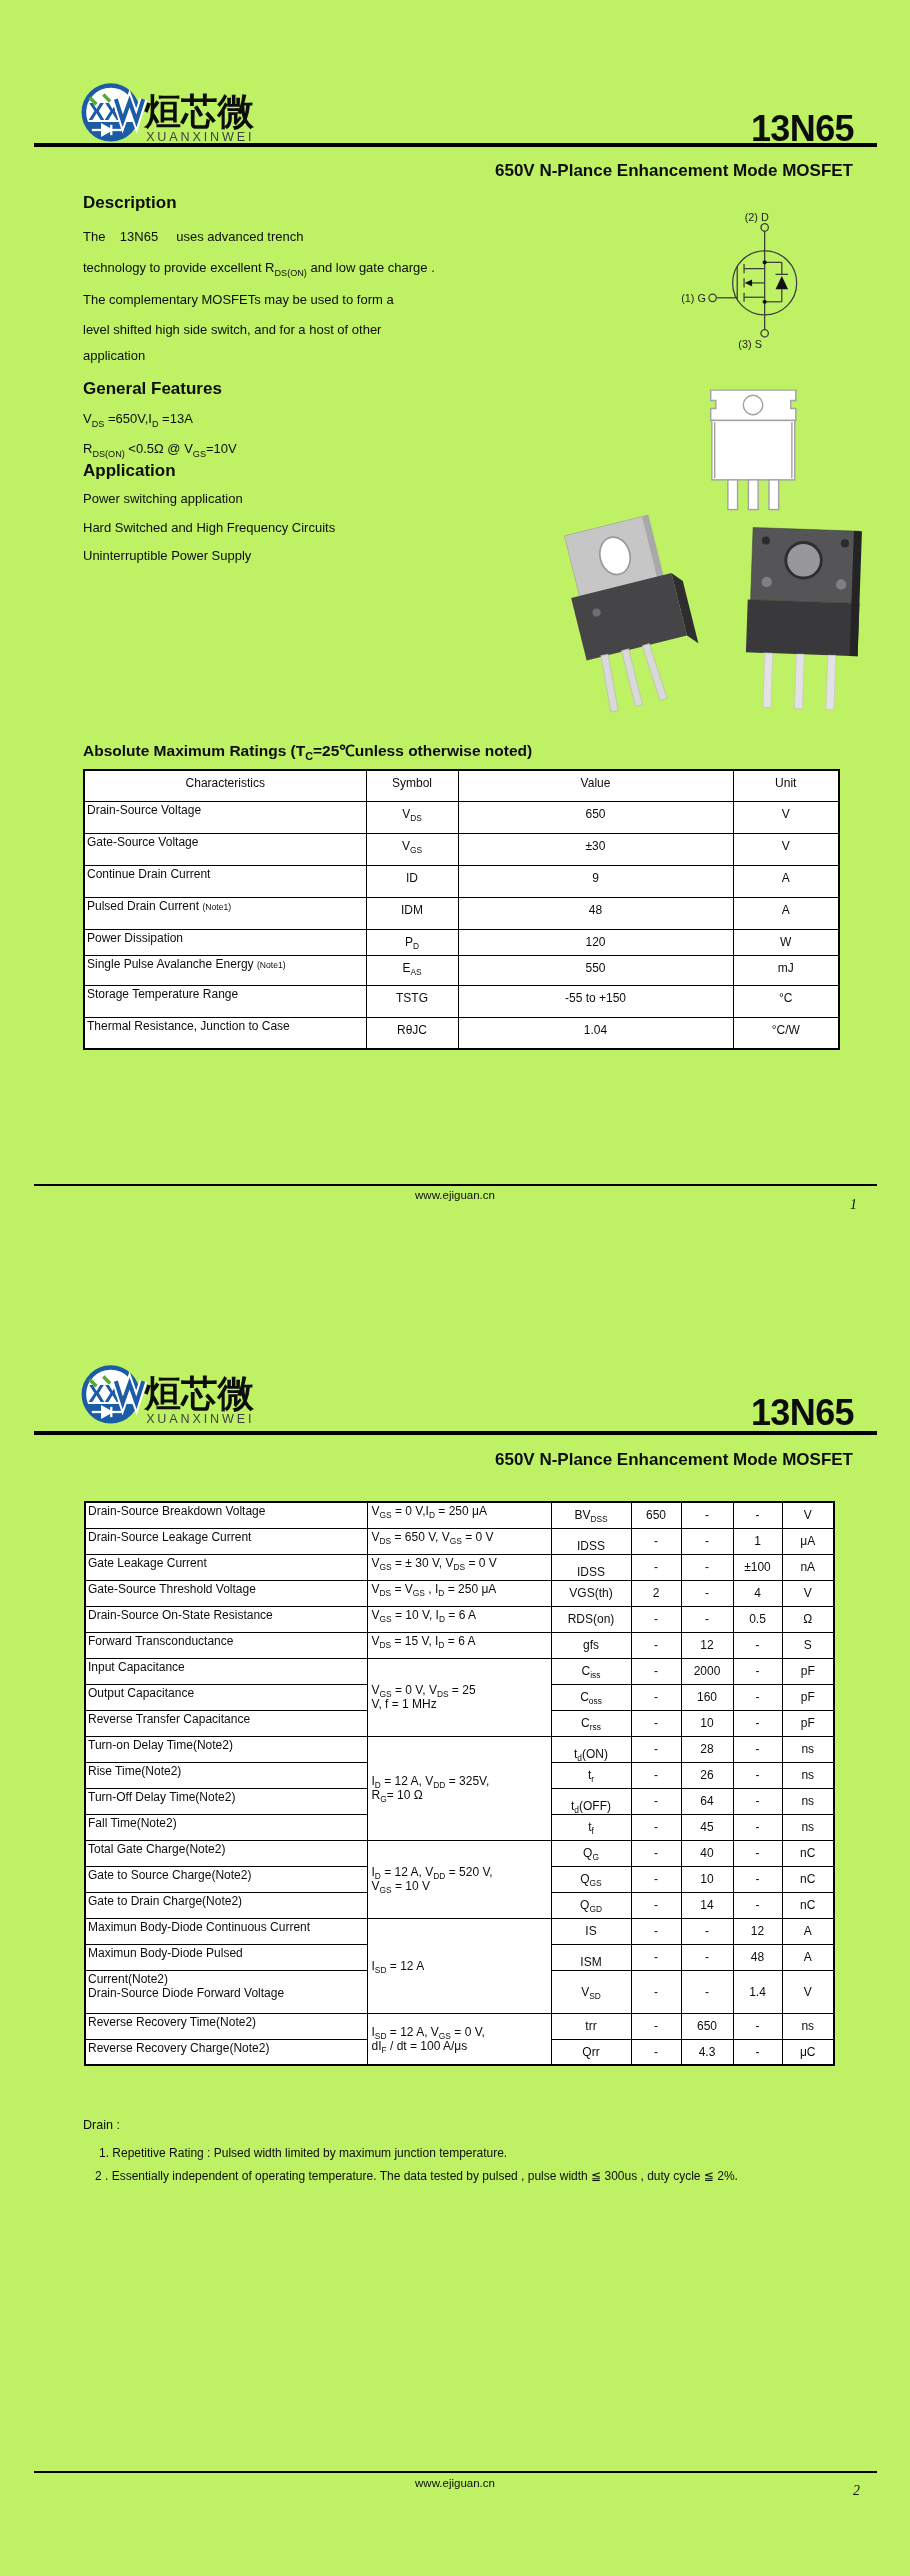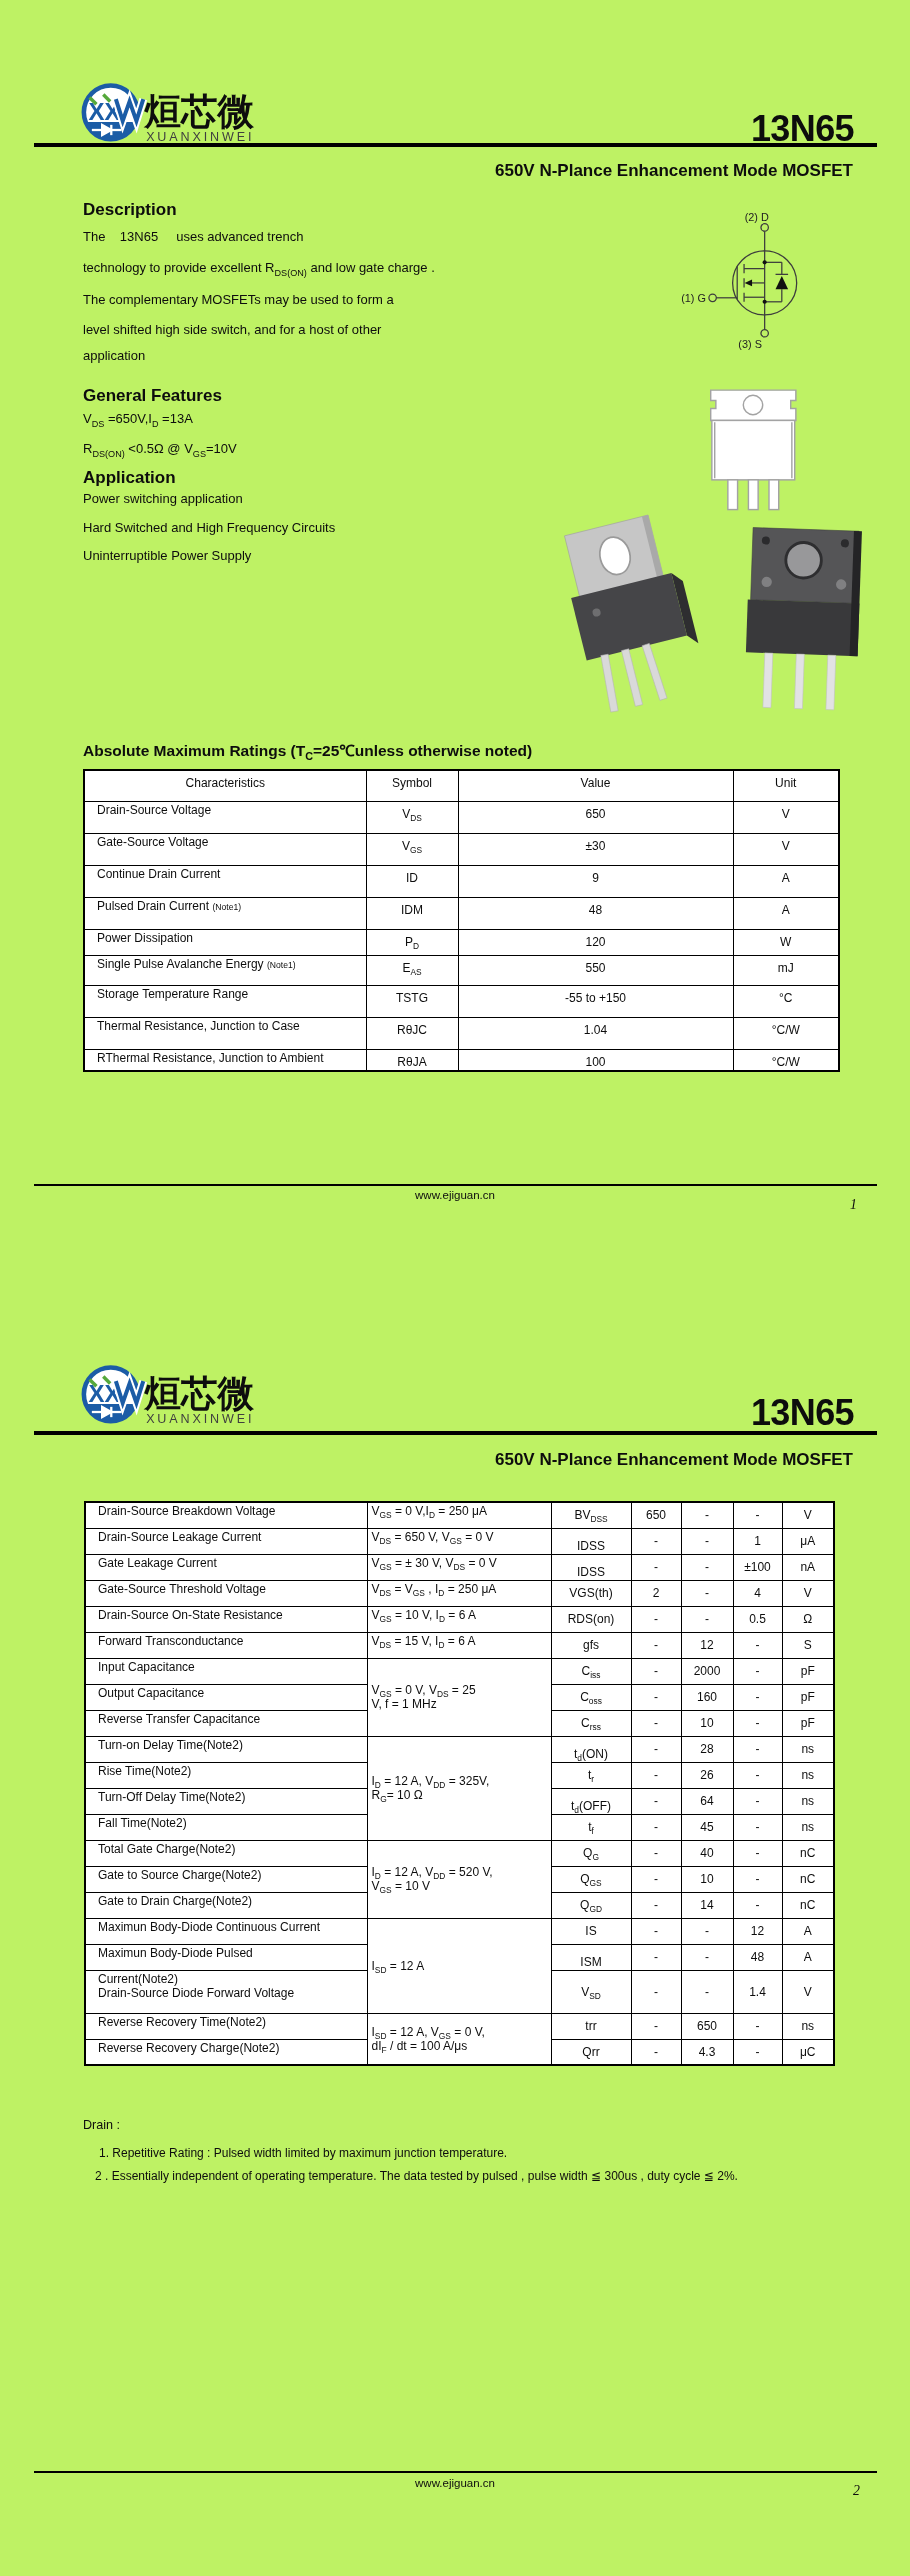--- a/index.html
+++ b/index.html
@@ -3,28 +3,28 @@
 <meta charset="utf-8">
 <style>
   html,body{margin:0;padding:0;background:#ffffff;}
   #doc{position:relative;width:910px;height:2576px;background:#bef264;
        font-family:"Liberation Sans",sans-serif;color:#0d0d0d;overflow:hidden;}
   .abs{position:absolute;}
   .rule{background:#000;}
   .partnum{font-size:36px;font-weight:bold;letter-spacing:-0.6px;text-align:right;}
   .doctitle{font-size:17px;font-weight:bold;text-align:right;}
   .body-line{font-size:13px;white-space:pre-wrap;}
-  .sect{font-size:17px;font-weight:bold;margin-top:7px;}
+  .sect{font-size:17px;font-weight:bold;}
   .tbl-heading{font-size:15.5px;font-weight:bold;}
   sub{font-size:70%;line-height:0;}
   .sm{font-size:8.6px;}
   table{border-collapse:collapse;table-layout:fixed;border:2.9px solid #000;background:#fff;}
   td,th{border:1.7px solid #000;font-size:12px;font-weight:normal;overflow:hidden;
         padding:1.1px 2.3px;white-space:pre-line;}
-  .c1{text-align:left;vertical-align:top;padding-left:12px;}
+  .c1{text-align:left;vertical-align:top;padding-left:2px;}
   .cc{text-align:center;vertical-align:middle;}
   .topv{vertical-align:top;}
   .low{vertical-align:bottom;padding-bottom:0.6px;}
   .cond{text-align:left;vertical-align:top;padding-left:4px;margin-left:36px;}
   .cond.mid{vertical-align:middle;}
   #abs-table tr{height:32px;}
   #abs-table thead tr{height:31px;}
   #abs-table tbody tr:nth-child(5){height:26px;}
   #abs-table tbody tr:nth-child(6){height:30px;}
   #abs-table tbody tr:nth-child(9){height:19px;}
@@ -218,26 +218,20 @@
           <td class="cc">TSTG</td>
           <td class="cc">-55 to +150</td>
           <td class="cc">°C</td>
         </tr>
         <tr>
           <td class="c1">Thermal Resistance, Junction to Case</td>
           <td class="cc">RθJC</td>
           <td class="cc">1.04</td>
           <td class="cc">°C/W</td>
         </tr>
-        <tr>
-          <td class="c1">RThermal Resistance, Junction to Ambient</td>
-          <td class="cc">RθJA</td>
-          <td class="cc">100</td>
-          <td class="cc">°C/W</td>
-        </tr>
       </tbody>
   </table>
 
   <div class="abs rule" style="left:34px;top:1184px;width:843px;height:2.3px"></div>
   <div class="abs footer-url" style="left:0;top:1189px">www.ejiguan.cn</div>
   <div class="abs pagenum" style="right:53px;top:1197px">1</div>
 
   <svg class="abs" style="left:80px;top:1364px" width="198" height="64" viewBox="0 0 345 112">
     <circle cx="53" cy="53" r="47" fill="#fff" stroke="#1b5ca6" stroke-width="8"></circle>
     <path d="M10,70 A47,47 0 0 0 96,70 Z" fill="#1b5ca6"></path>

